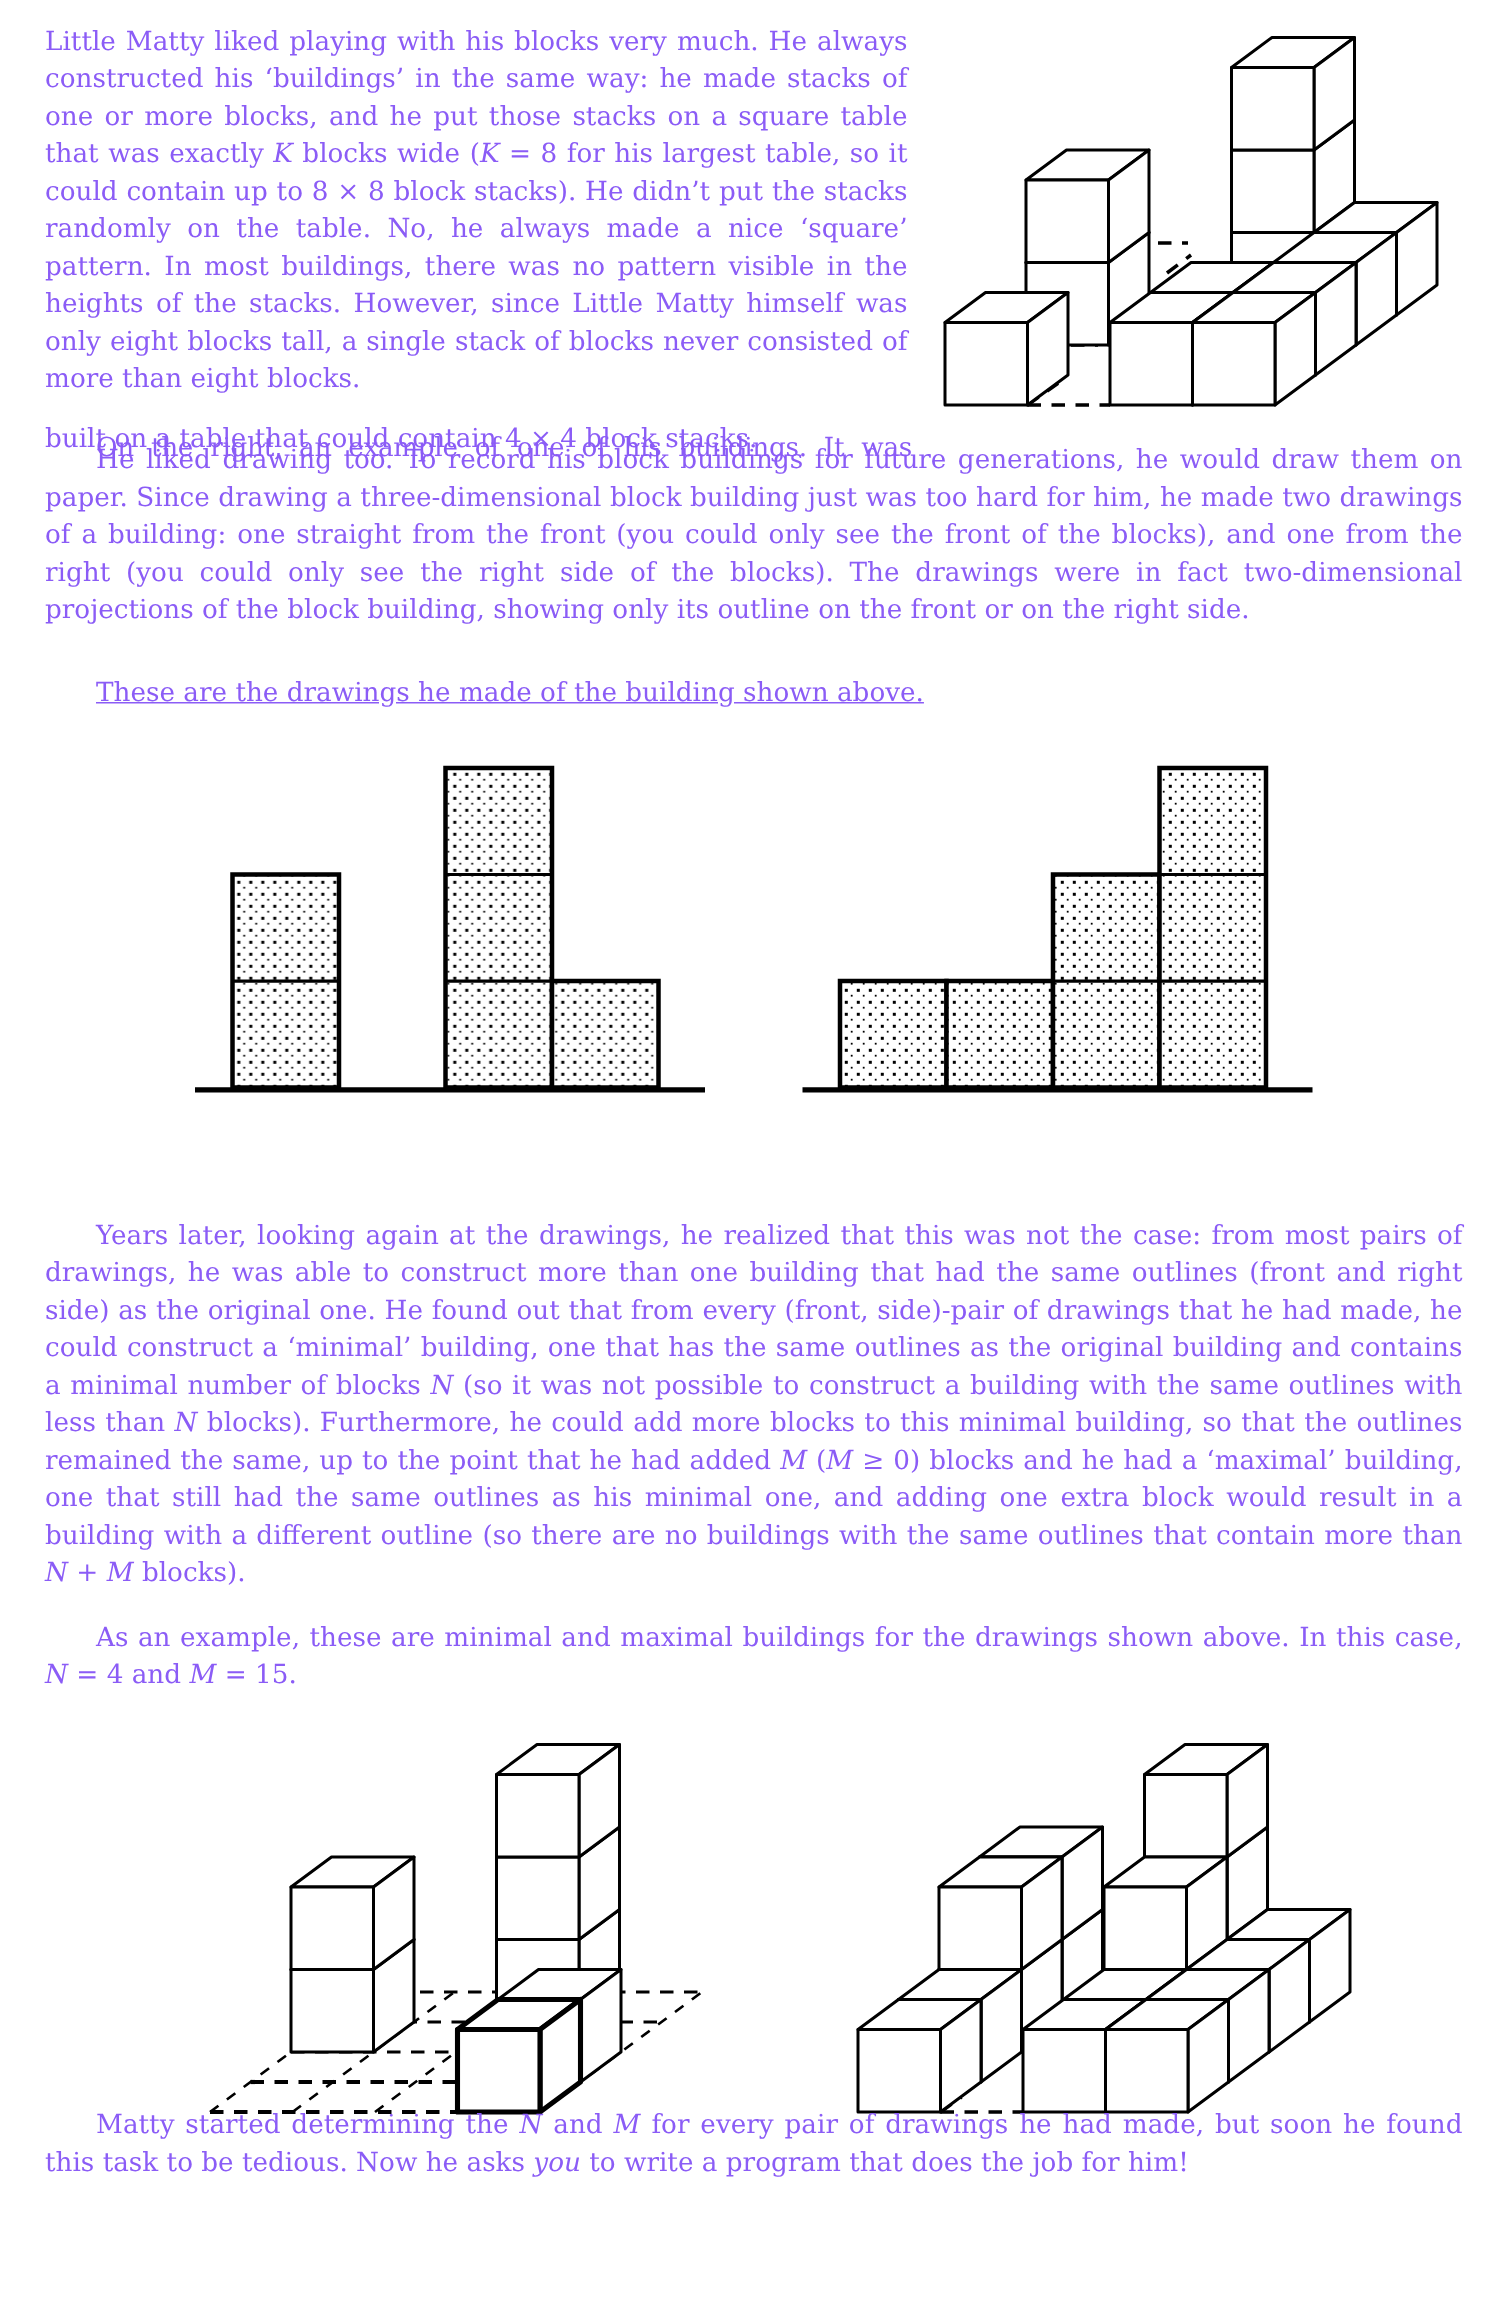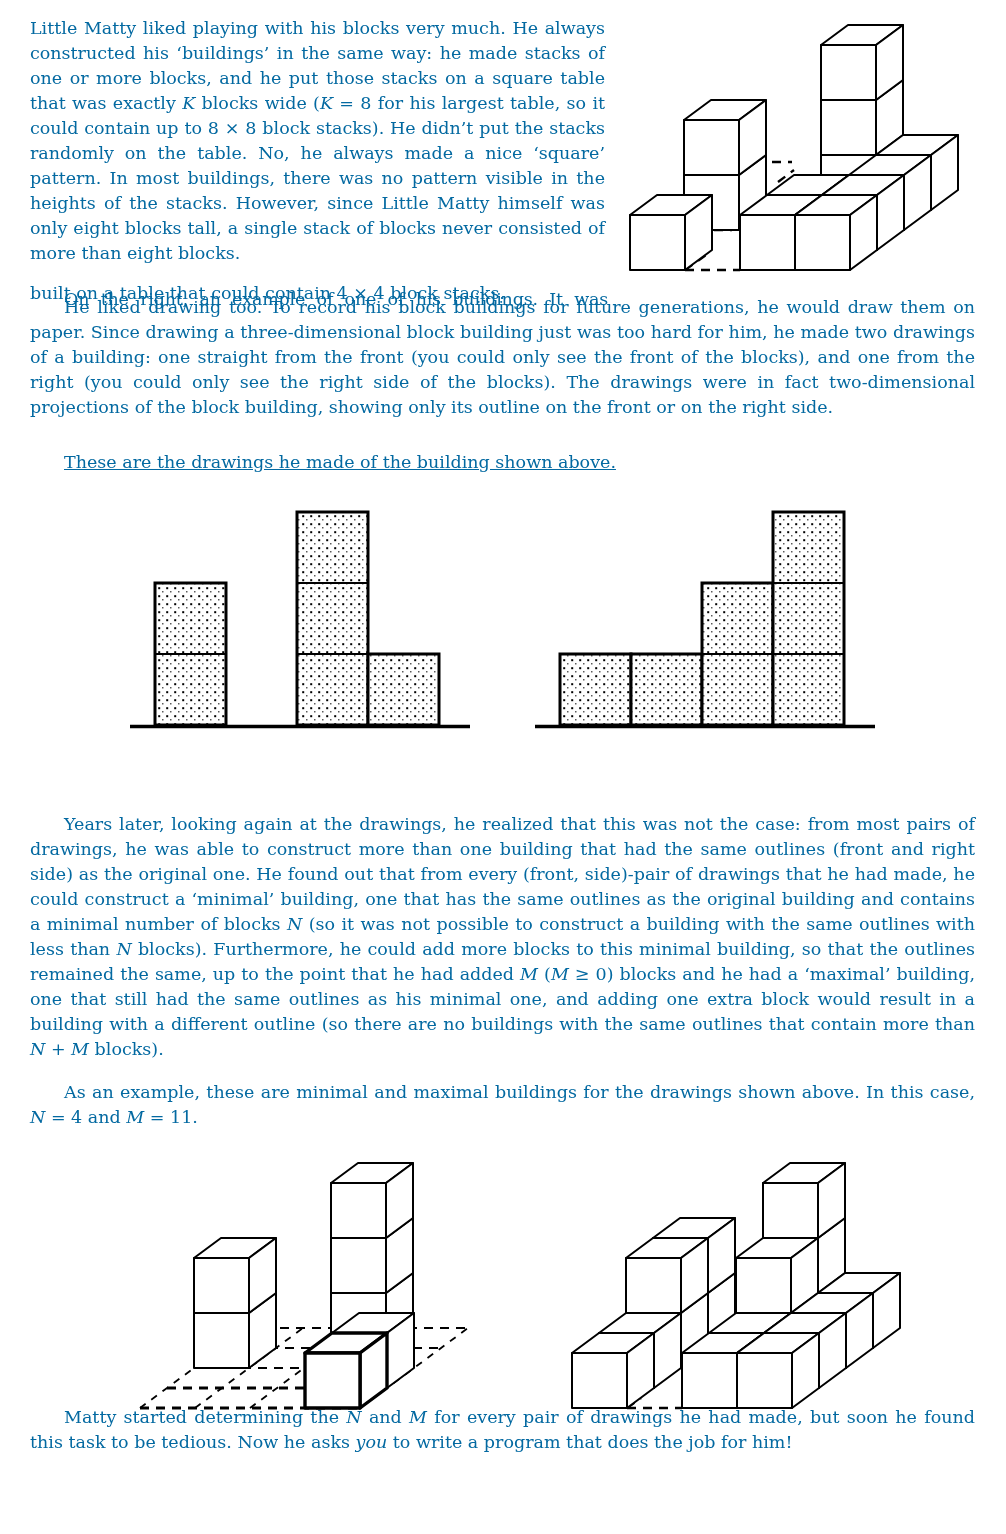--- a/index.html
+++ b/index.html
@@ -1,18 +1,18 @@
 <!DOCTYPE html>
 <html><head>
 <meta charset="utf-8">
 <style>
   * { margin:0; padding:0; box-sizing:border-box; }
   html,body { background:#fff; }
   .page {
-    position:relative; width:1006px; height:1534px; background:#fff; color:#0369a1;
+    position:relative; width:1006px; height:1534px; background:#fff; color:#8b5cf6;
     font-family:"DejaVu Serif","Liberation Serif",serif;
     font-size:17.5px; line-height:25px; overflow:hidden;
   }
   .para { position:absolute; text-align:justify; }
   .para.ind { text-indent:34px; }
   .para.oneline { text-align:justify; text-align-last:justify; letter-spacing:-0.2px; word-spacing:-1px; white-space:nowrap; }
   .mi { font-style:italic; }
   .fig { position:absolute; }
   .fig svg { display:block; }
 </style>
@@ -141,21 +141,21 @@
         <rect x="243" y="85" width="71" height="71" fill="url(#fig-right-dots)" stroke="#000" stroke-width="2"></rect>
         <rect x="243" y="14" width="71" height="71" fill="url(#fig-right-dots)" stroke="#000" stroke-width="2"></rect>
         <rect x="243" y="14" width="71" height="213" fill="none" stroke="#000" stroke-width="3"></rect>
         <line x1="5" y1="228.5" x2="345" y2="228.5" stroke="#000" stroke-width="3.5"></line>
       </svg>
     </div>
 
 
   <div class="para ind" id="p6" style="left:30px; top:812px; width:945px;"><span>Years later, looking again at the drawings, he realized that this was not the case: from most pairs of drawings, he was able to construct more than one building that had the same outlines (front and right side) as the original one.  He found out that from every (front, side)-pair of drawings that he had made, he could construct a ‘minimal’ building, one that has the same outlines as the original building and contains a minimal number of blocks </span><span class="mi">N</span><span> (so it was not possible to construct a building with the same outlines with less than </span><span class="mi">N</span><span> blocks).  Furthermore, he could add more blocks to this minimal building, so that the outlines remained the same, up to the point that he had added </span><span class="mi">M</span><span> (</span><span class="mi">M</span><span> ≥ 0) blocks and he had a ‘maximal’ building, one that still had the same outlines as his minimal one, and adding one extra block would result in a building with a different outline (so there are no buildings with the same outlines that contain more than </span><span class="mi">N</span><span> + </span><span class="mi">M</span><span> blocks).</span></div>
 
-  <div class="para ind" id="p7" style="left:30px; top:1080px; width:945px;"><span>As an example, these are minimal and maximal buildings for the drawings shown above.  In this case, </span><span class="mi">N</span><span> = 4 and </span><span class="mi">M</span><span> = 11.</span></div>
+  <div class="para ind" id="p7" style="left:30px; top:1080px; width:945px;"><span>As an example, these are minimal and maximal buildings for the drawings shown above.  In this case, </span><span class="mi">N</span><span> = 4 and </span><span class="mi">M</span><span> = 15.</span></div>
 
   <div class="fig" id="fig-minimal" style="left:130px; top:1158px;">
       <svg viewBox="0 0 344 258" width="344" height="258">
         <line x1="10" y1="250" x2="230" y2="250" stroke="#000" stroke-width="2.8" stroke-dasharray="9 7"></line>
         <line x1="37" y1="230" x2="257" y2="230" stroke="#000" stroke-width="2.8" stroke-dasharray="9 7"></line>
         <line x1="64" y1="210" x2="284" y2="210" stroke="#000" stroke-width="2" stroke-dasharray="9 7"></line>
         <line x1="91" y1="190" x2="311" y2="190" stroke="#000" stroke-width="2" stroke-dasharray="9 7"></line>
         <line x1="118" y1="170" x2="338" y2="170" stroke="#000" stroke-width="2" stroke-dasharray="9 7"></line>
         <line x1="10" y1="250" x2="118" y2="170" stroke="#000" stroke-width="1.8" stroke-dasharray="7 7"></line>
         <line x1="65" y1="250" x2="173" y2="170" stroke="#000" stroke-width="1.8" stroke-dasharray="7 7"></line>

